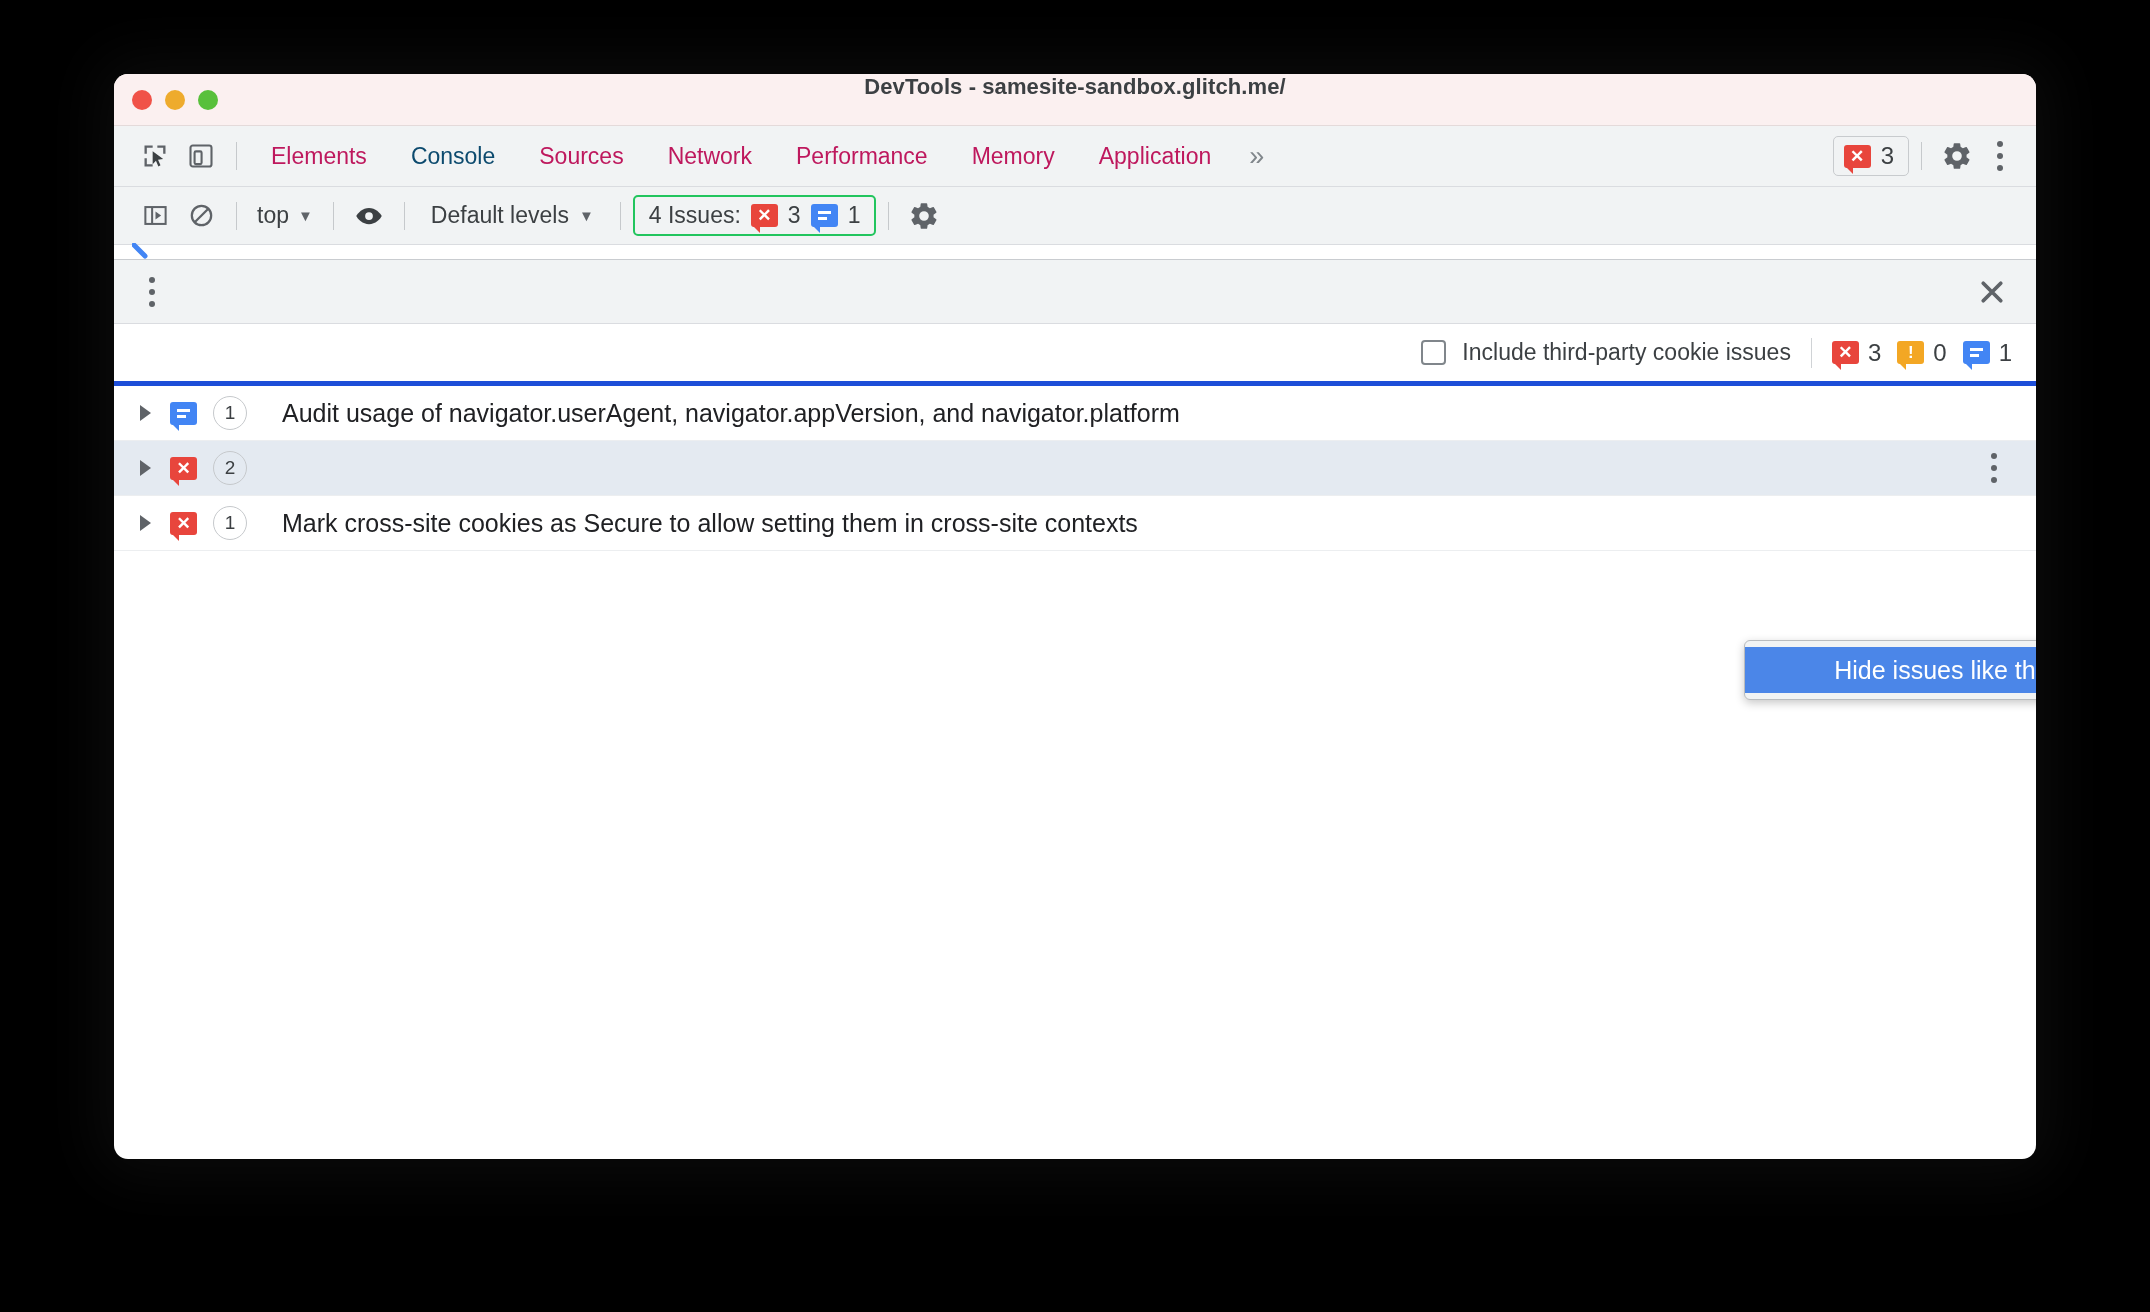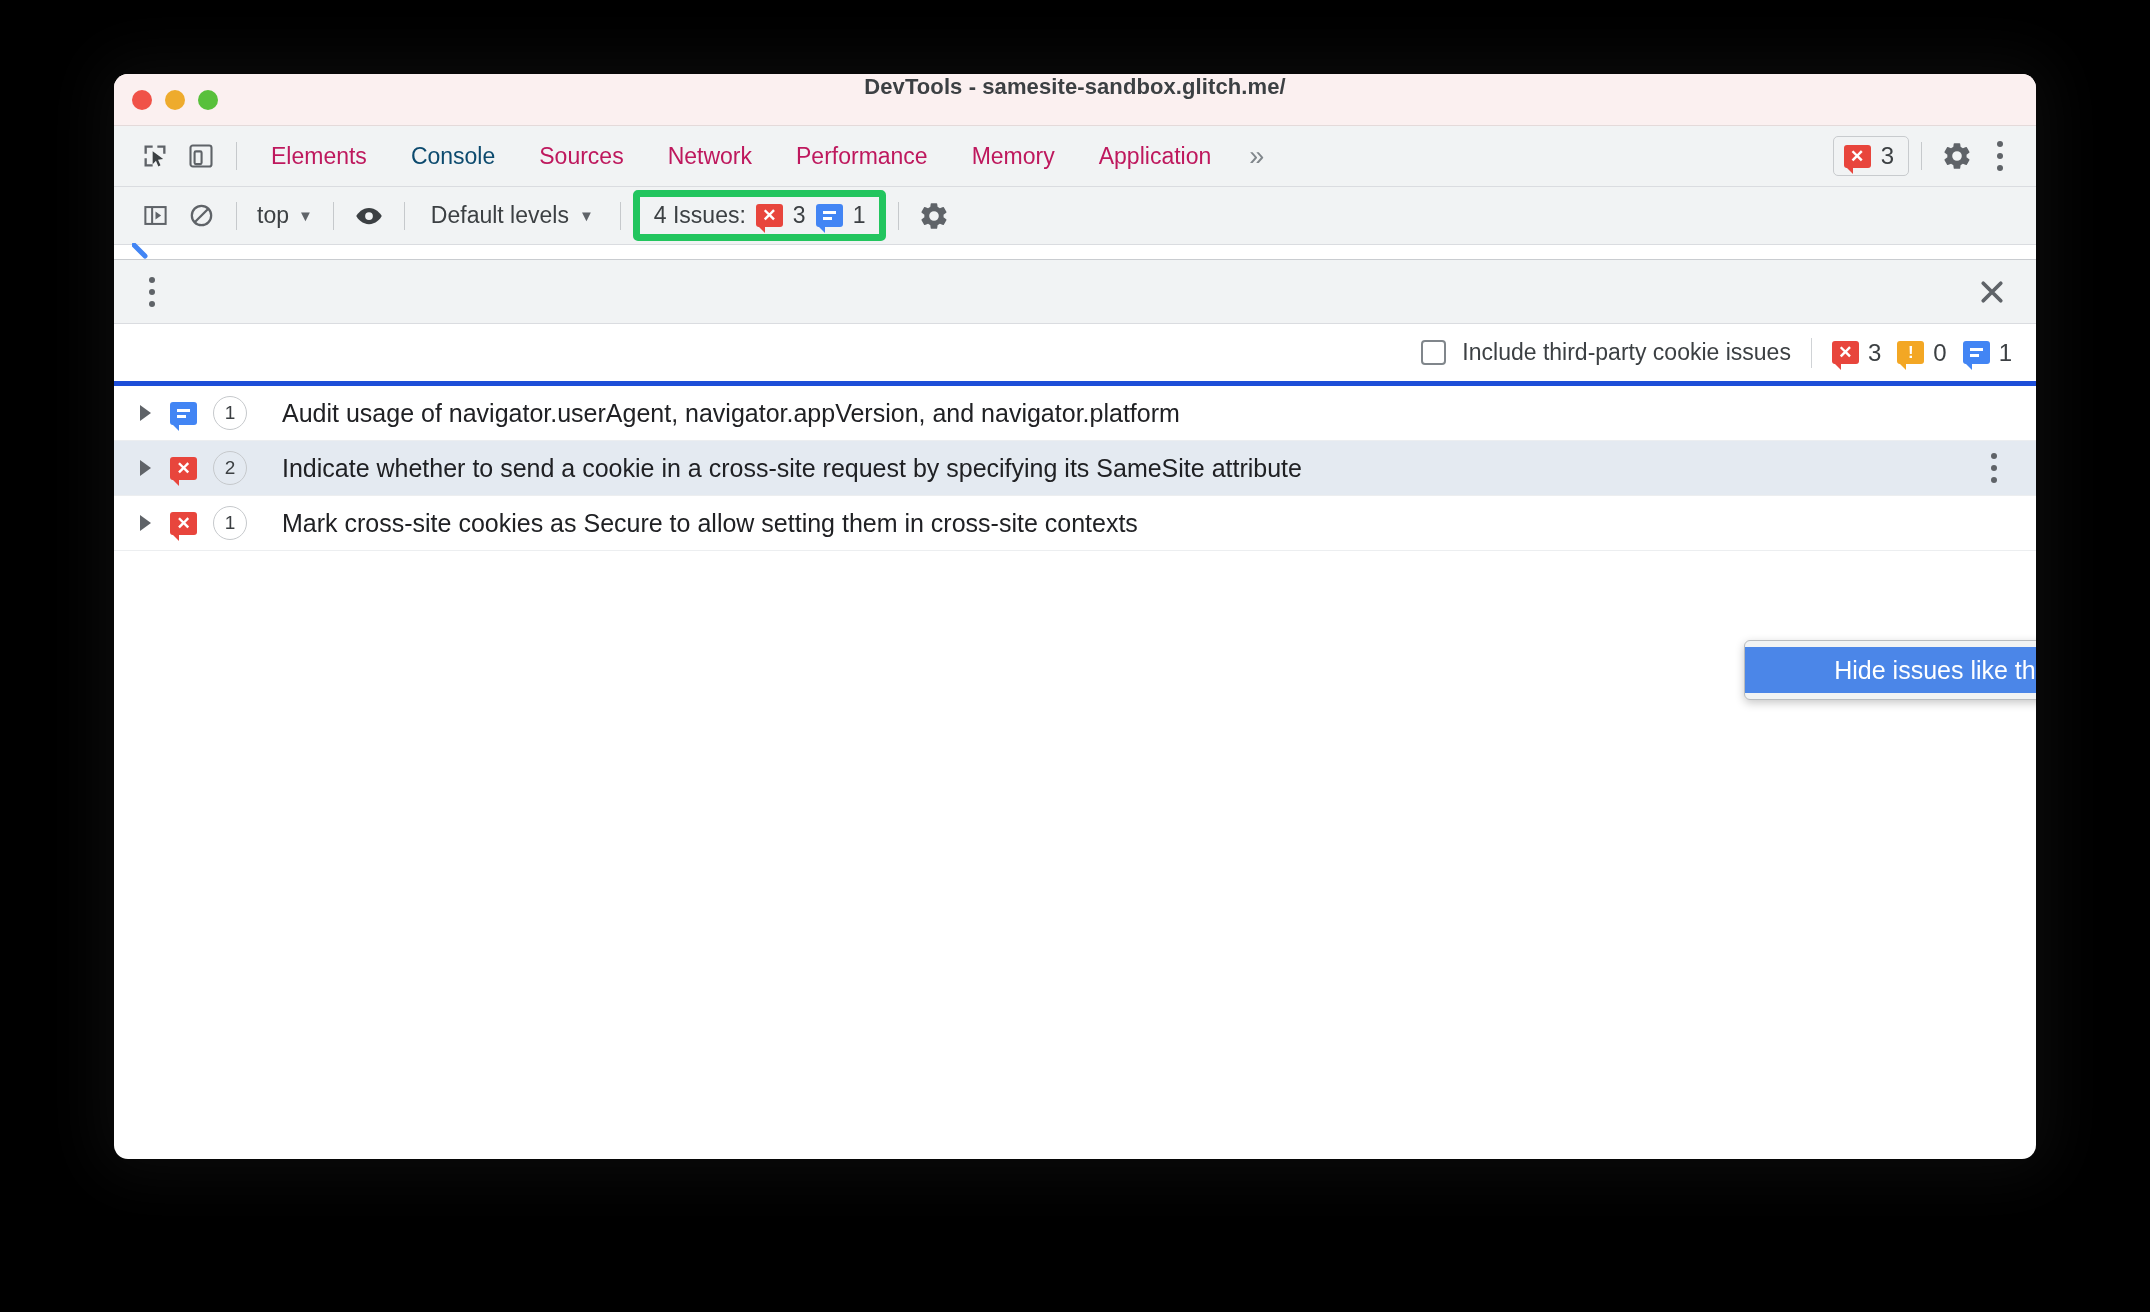--- a/index.html
+++ b/index.html
@@ -217,21 +217,21 @@
     gap: 10px;
     font-size: 23px;
     color: #3c4043;
     padding: 0 14px;
     white-space: nowrap;
   }
   .issues-pill {
     display: flex;
     align-items: center;
     gap: 10px;
-    border: 7px solid #22c55e;
+    border: 2px solid #22c55e;
     border-radius: 5px;
     padding: 5px 14px;
     white-space: nowrap;
   }
   .issues-pill .lbl { font-size: 23px; color: #3c4043; }
   .issues-pill .cnt { font-size: 23px; color: #3c4043; }
 
   
   .drawer-handle {
     position: relative;
@@ -553,21 +553,20 @@
       </div>
 
       <div class="issue-row hovered">
         <span class="disclosure">
             <i class="tri"></i>
           </span>
         <span class="issue-icon bub red">
             <span class="gly">✕</span>
           </span>
         <span class="cnt-pill">2</span>
-        <span class="issue-title">Indicate whether to send a cookie in a cross-site request by specifying its SameSite attribute</span>
         <span class="row-kebab kebab">
             <i></i>
             <i></i>
             <i></i>
           </span>
       </div>
 
       <div class="issue-row">
         <span class="disclosure">
             <i class="tri"></i>

